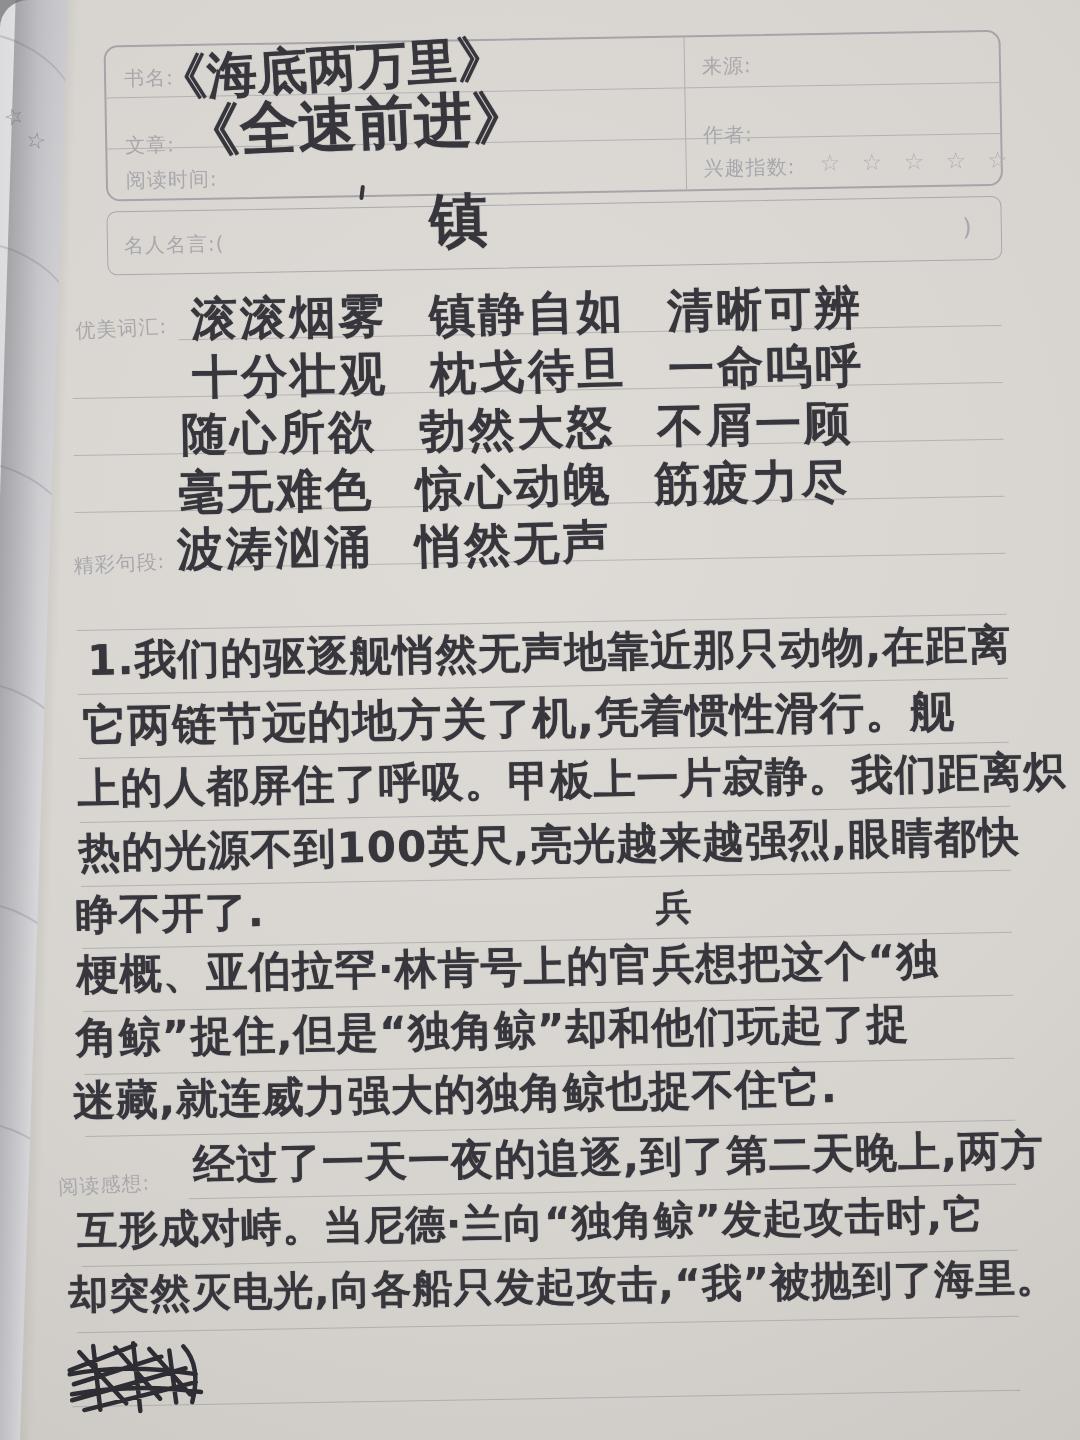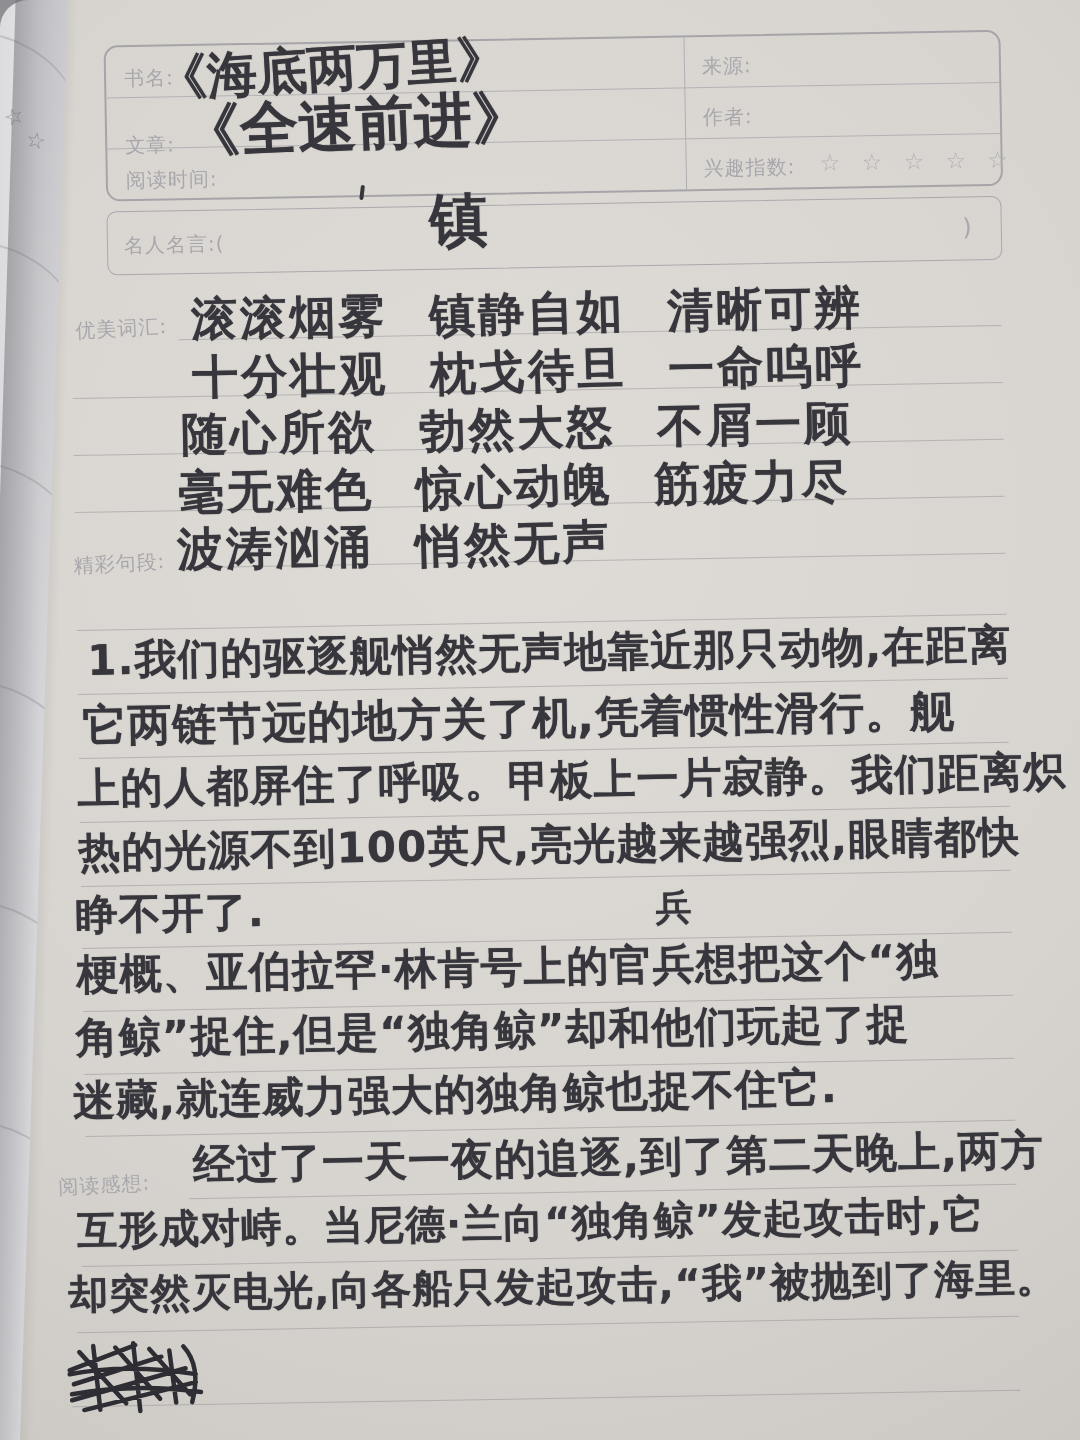--- a/index.html
+++ b/index.html
@@ -76,21 +76,21 @@
   <div class="content">
 
     <div class="htable">
       <div class="vdiv"></div>
       <div class="hline" style="top:50px"></div>
       <div class="hline" style="top:101px"></div>
       <span class="plabel" style="left:18px;top:18px">书名:</span>
       <span class="plabel" style="left:18px;top:85px">文章:</span>
       <span class="plabel" style="left:18px;top:120px">阅读时间:</span>
       <span class="plabel" style="left:596px;top:16px">来源:</span>
-      <span class="plabel" style="left:596px;top:67px">作者:</span>
+      <span class="plabel" style="left:596px;top:85px">作者:</span>
       <span class="plabel" style="left:596px;top:118px">兴趣指数:</span>
       <span class="plabel stars" style="left:712px;top:115px">☆ ☆ ☆ ☆ ☆</span>
     </div>
 
     <div class="hw" style="left:168px;top:40px;font-size:50px;transform:rotate(-2.5deg)">《海底两万里》</div>
     <div class="hw" style="left:192px;top:92px;font-size:58px;transform:rotate(-1.5deg)">《全速前进》</div>
 
     <div class="inkmark"></div>
 
     <div class="qbox">

